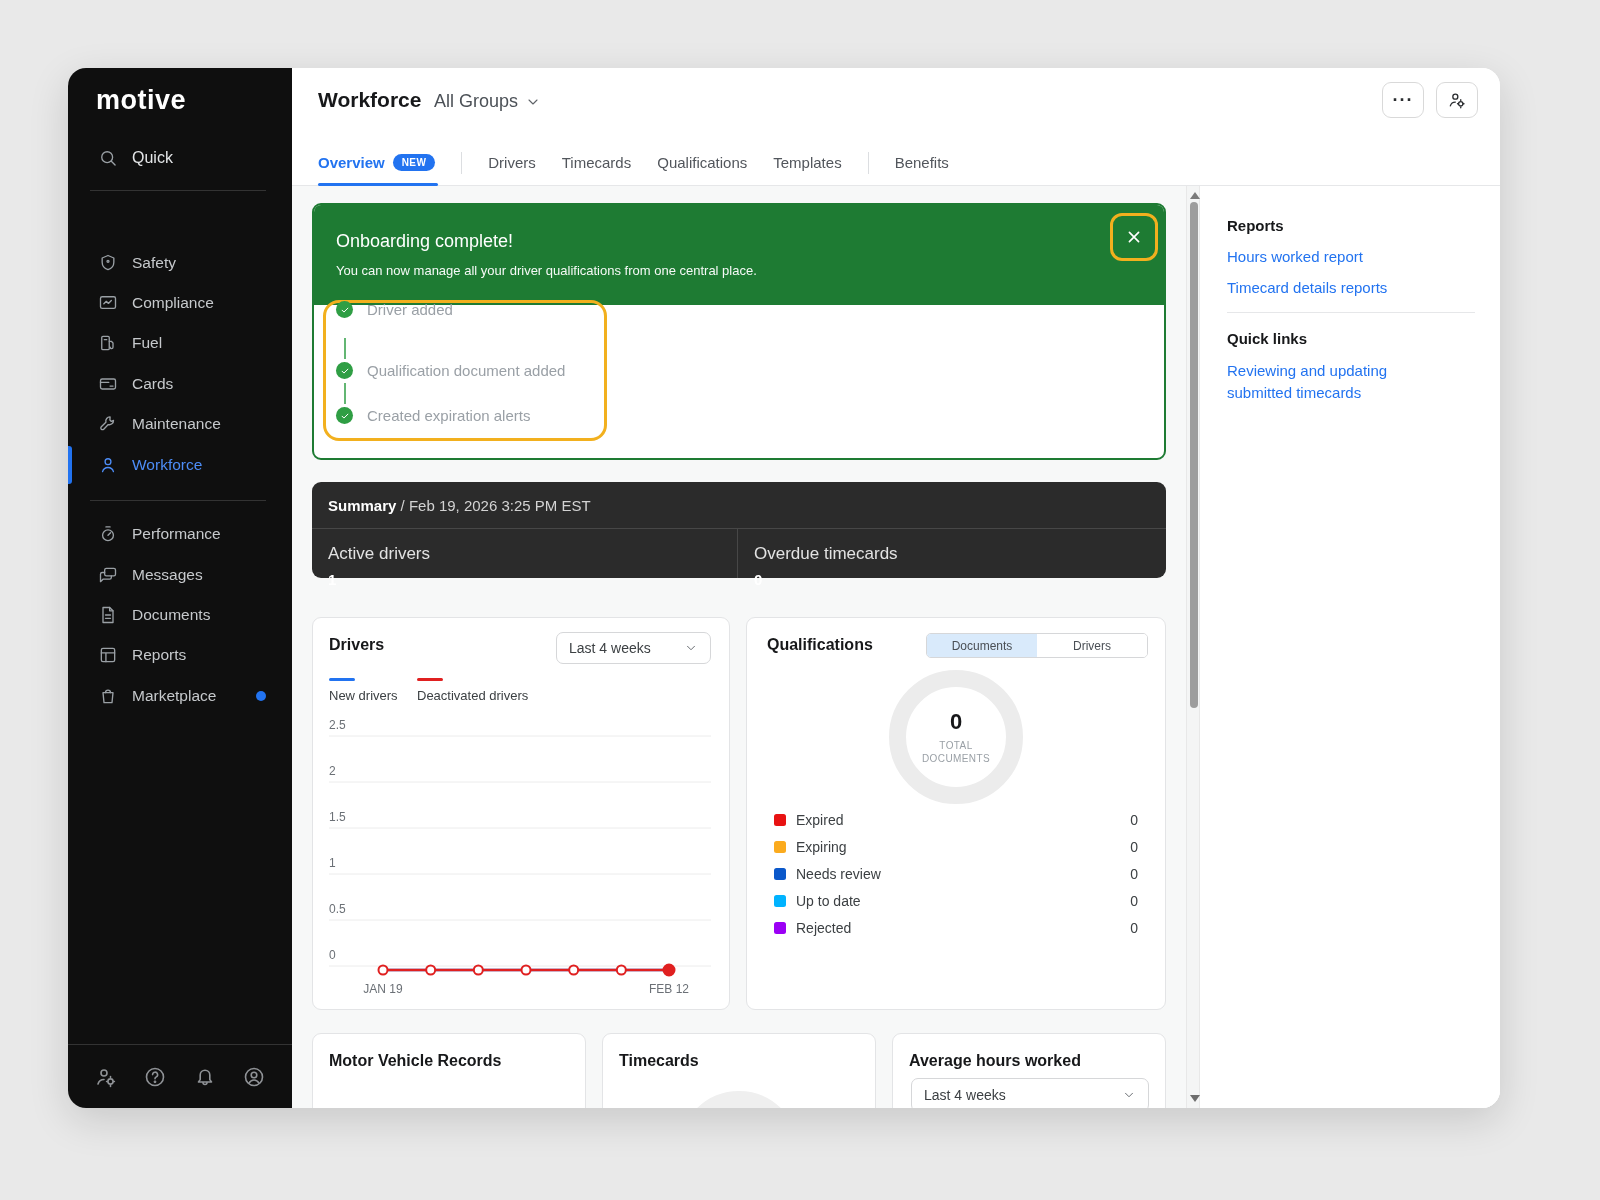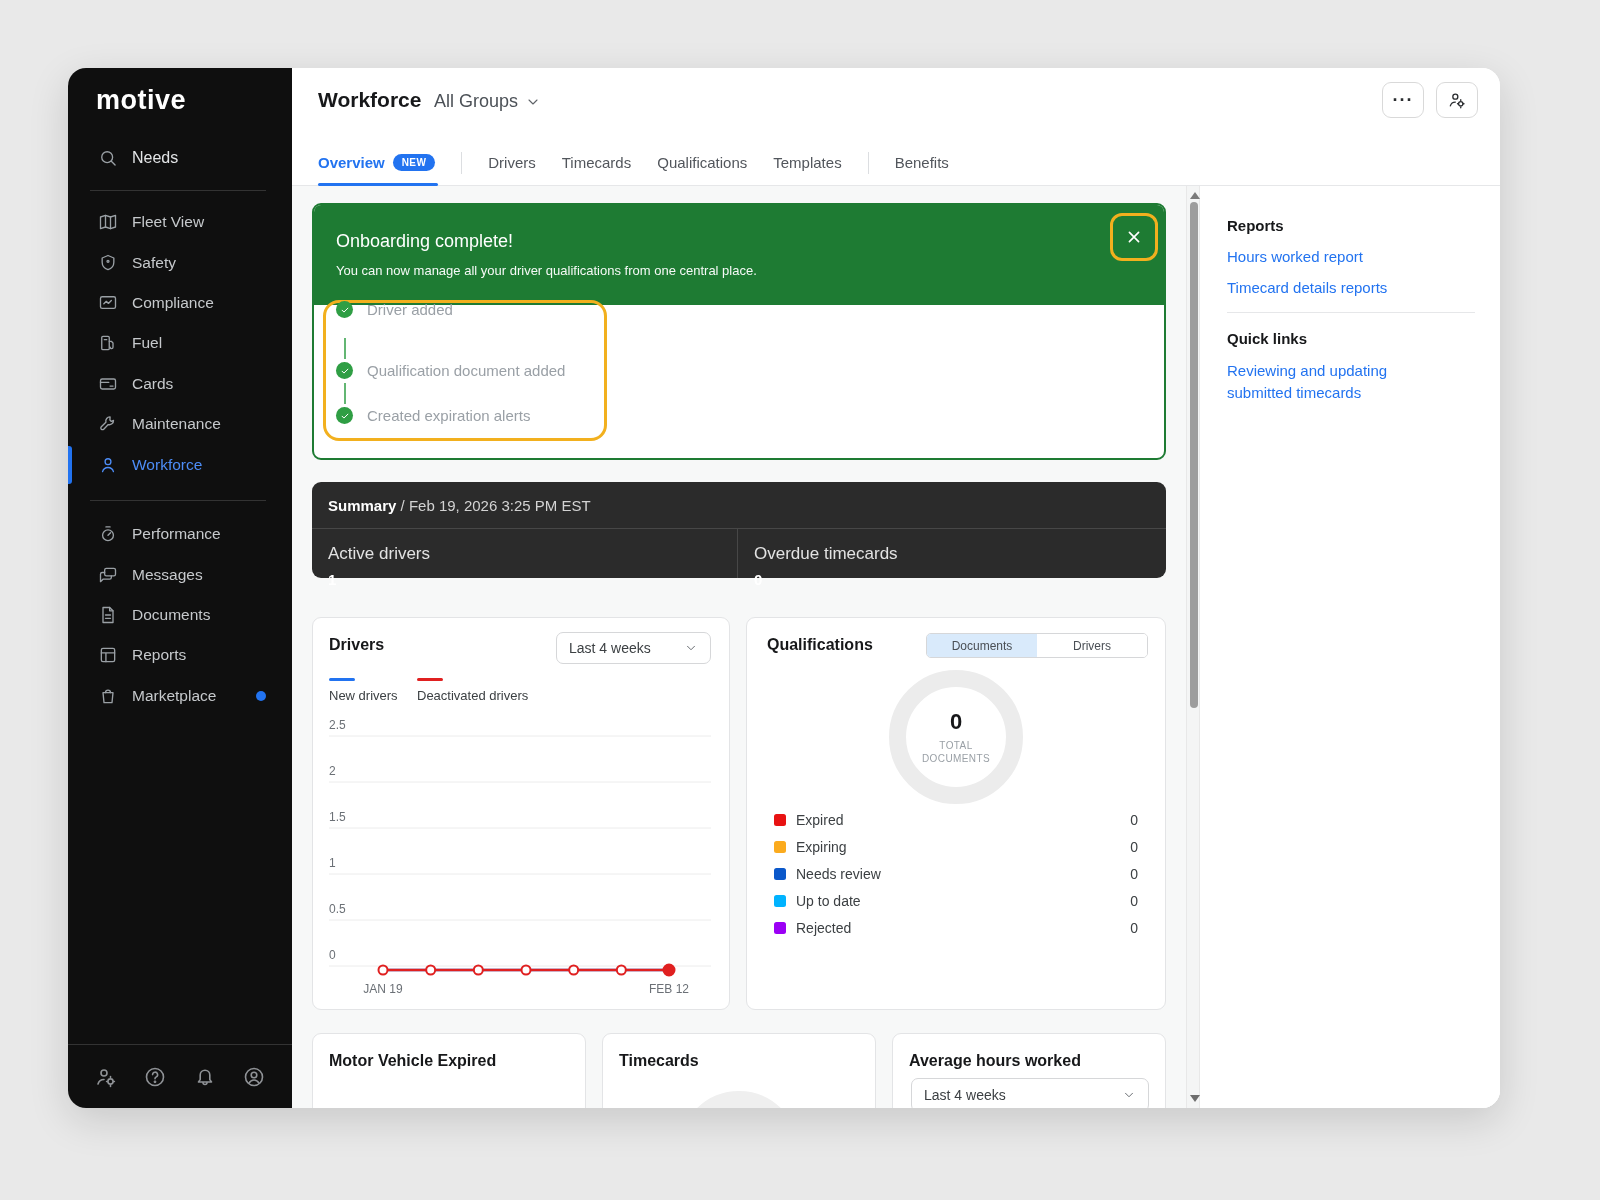--- a/index.html
+++ b/index.html
@@ -132,33 +132,24 @@
   <aside class="sidebar">
     <div class="logo">motive</div>
 
     <div class="side-item search">
       <span class="ic">
             <svg class="lin" viewBox="0 0 24 24">
               <circle cx="11" cy="11" r="6.5"></circle>
               <line x1="16" y1="16" x2="20.5" y2="20.5"></line>
             </svg>
           </span>
-      <span>Needs</span>
+      <span>Quick</span>
     </div>
     <div class="side-divider" style="top:122px"></div>
 
-    <div class="side-item" style="top:134px">
-      <span class="ic">
-            <svg class="lin" viewBox="0 0 24 24">
-              <path d="M3 6l6-2 6 2 6-2v14l-6 2-6-2-6 2z"></path>
-              <path d="M9 4v14M15 6v14"></path>
-            </svg>
-          </span>
-      <span>Fleet View</span>
-    </div>
     <div class="side-item" style="top:175px">
       <span class="ic">
             <svg class="lin" viewBox="0 0 24 24">
               <path d="M12 3l7 3v5c0 4.6-3 7.6-7 9-4-1.4-7-4.4-7-9V6z"></path>
               <circle cx="12" cy="10" r="1.2"></circle>
             </svg>
           </span>
       <span>Safety</span>
     </div>
     <div class="side-item" style="top:215px">
@@ -477,21 +468,21 @@
           </div>
           <div class="qrow">
             <span class="qswatch" style="background: rgb(155, 0, 245);"></span>
             <span>Rejected</span>
             <span class="qval">0</span>
           </div>
         </div>
       </div>
 
       <div class="card bcard bc1">
-        <div class="card-title">Motor Vehicle Expired</div>
+        <div class="card-title">Motor Vehicle Records</div>
       </div>
       <div class="card bcard bc2">
         <div class="card-title">Timecards</div>
         <div class="bc-ring"></div>
       </div>
       <div class="card bcard bc3">
         <div class="card-title">Average hours worked</div>
         <div class="select bc3-select">
           <span>Last 4 weeks</span>
           <span class="chev"><svg class="lin" viewBox="0 0 24 24">

